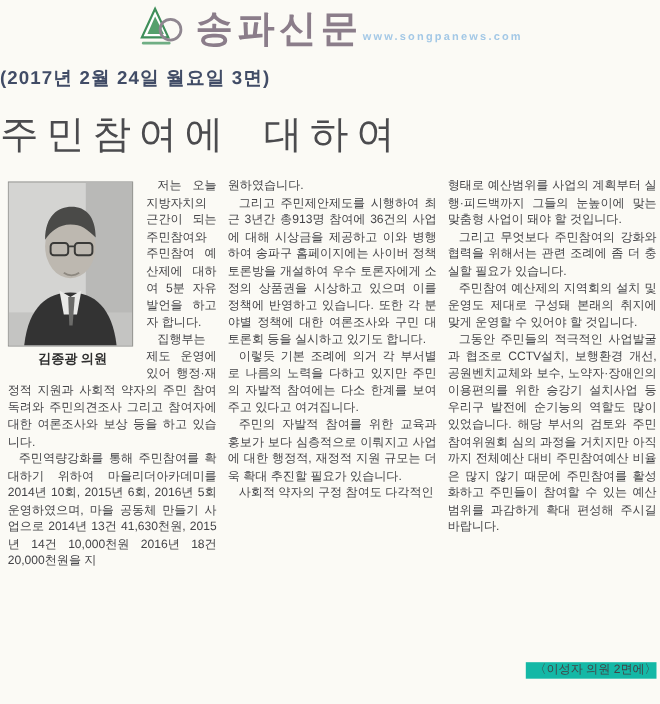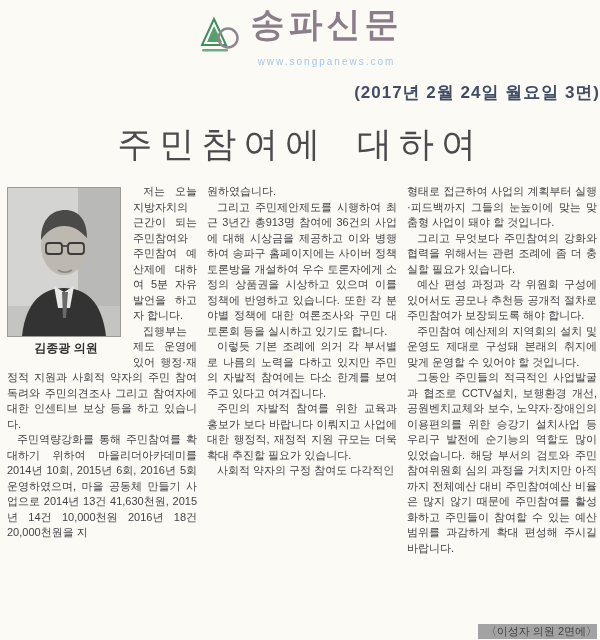--- a/index.html
+++ b/index.html
@@ -6,61 +6,61 @@
   body{
     width:600px;height:640px;overflow:hidden;
     background:#fbfaf5;
     font-family:"Liberation Sans","DejaVu Sans",sans-serif;
     color:#3c3c40;
   }
   
   .masthead{display:flex;justify-content:center;padding-top:7px;}
   .masthead-inner{display:flex;align-items:center;gap:7px;}
   .logo{width:46px;height:40px;flex:0 0 auto;margin-top:-2px;}
-  .title-block{display:flex;flex-direction:column;align-items:center;}
+  .title-block{display:flex;flex-direction:row;align-items:center;}
   .paper-title{
     font-size:34px;font-weight:bold;color:#8b7d8a;
     letter-spacing:4px;line-height:34px;
   }
   .paper-url{
     font-size:10px;color:#a3c8e6;letter-spacing:2px;margin-top:15px;
-    font-weight:normal;
+    font-weight:bold;
   }
   
   .dateline{
-    text-align:right;margin-top:14px;
+    text-align:left;margin-top:14px;
     font-size:17px;font-weight:bold;color:#414c66;letter-spacing:1px;
   }
   
   .headline{
-    text-align:center;margin-top:21px;
+    text-align:left;margin-top:21px;
     font-family:"Liberation Serif","DejaVu Serif",serif;
     font-size:35px;font-weight:500;color:#4b4b4e;
     letter-spacing:7px;word-spacing:14px;line-height:40px;
   }
   
   .article{
     display:flex;gap:10px;padding:0 7px;margin-top:19px;
     height:456px;overflow:hidden;
   }
   .col{
     width:190px;flex:0 0 190px;
     text-align:justify;font-size:11px;line-height:15.5px;color:#434347;
     overflow:hidden;position:relative;
   }
   .col p{margin:0;text-indent:10px;}
   .col p.cont{text-indent:0;}
   
-  .photo-wrap{float:left;width:118px;margin:3px 8px 1px 0;text-align:center;}
+  .photo-wrap{float:left;width:118px;margin:3px 8px 1px 0;text-align:center;font-family:Liberation Serif, serif;}
   .photo{display:block;width:112px;height:148px;border:1px solid #9a9a96;background:#cfcfcf;}
   .photo-caption{font-weight:bold;font-size:12px;margin-top:4px;color:#2e2e2e;text-indent:0;}
   
   .byline{
     position:absolute;right:0;bottom:1px;
-    background:#a3a3a3;padding-left:8px;
+    background:#14b8a6;padding-left:8px;
     font-size:11px;color:#434347;
   }
 </style>
 </head>
 <body>
 
 <div class="masthead">
   <div class="masthead-inner">
     <svg class="logo" viewBox="0 0 46 40" aria-hidden="true">
       <polygon points="16,3 4,29 28,29" fill="#ffffff" stroke="#3f8f5a" stroke-width="2"></polygon>
@@ -93,34 +93,33 @@
         <ellipse cx="56" cy="58" rx="23" ry="29" fill="#bdb8b0"></ellipse>
         <path d="M33,52 C33,30 45,22 57,22 C70,22 79,31 79,50 C71,42 66,38 56,38 C46,38 38,44 33,52 Z" fill="#4a4a48"></path>
         <rect x="38" y="55" width="16" height="11" rx="3" fill="none" stroke="#3a3a38" stroke-width="1.8"></rect>
         <rect x="60" y="55" width="16" height="11" rx="3" fill="none" stroke="#3a3a38" stroke-width="1.8"></rect>
         <line x1="54" y1="58" x2="60" y2="58" stroke="#3a3a38" stroke-width="1.6"></line>
         <path d="M50,82 C54,85 60,85 64,82" fill="none" stroke="#8d8880" stroke-width="1.6"></path>
       </svg>
       <div class="photo-caption">김종광 의원</div>
     </div>
     <p>저는 오늘 지방자치의 근간이 되는 주민참여와 주민참여 예산제에 대하여 5분 자유발언을 하고자 합니다.</p>
-    <p>집행부는 제도 운영에 있어 행정·재정적 지원과 사회적 약자의 주민 참여 독려와 주민의견조사 그리고 참여자에 대한 인센티브 보상 등을 하고 있습니다.</p>
+    <p>집행부는 제도 운영에 있어 행정·재정적 지원과 사회적 약자의 주민 참여 독려와 주민의견조사 그리고 참여자에 대한 여론조사와 보상 등을 하고 있습니다.</p>
     <p>주민역량강화를 통해 주민참여를 확대하기 위하여 마을리더아카데미를 2014년 10회, 2015년 6회, 2016년 5회 운영하였으며, 마을 공동체 만들기 사업으로 2014년 13건 41,630천원, 2015년 14건 10,000천원 2016년 18건 20,000천원을 지</p>
   </div>
 
   <div class="col">
     <p class="cont">원하였습니다.</p>
     <p>그리고 주민제안제도를 시행하여 최근 3년간 총913명 참여에 36건의 사업에 대해 시상금을 제공하고 이와 병행하여 송파구 홈페이지에는 사이버 정책 토론방을 개설하여 우수 토론자에게 소정의 상품권을 시상하고 있으며 이를 정책에 반영하고 있습니다. 또한 각 분야별 정책에 대한 여론조사와 구민 대토론회 등을 실시하고 있기도 합니다.</p>
     <p>이렇듯 기본 조례에 의거 각 부서별로 나름의 노력을 다하고 있지만 주민의 자발적 참여에는 다소 한계를 보여주고 있다고 여겨집니다.</p>
-    <p>주민의 자발적 참여를 위한 교육과 홍보가 보다 바랍니다 이뤄지고 사업에 대한 행정적, 재정적 지원 규모는 더욱 확대 추진할 필요가 있습니다.</p>
+    <p>주민의 자발적 참여를 위한 교육과 홍보가 보다 심층적으로 이뤄지고 사업에 대한 행정적, 재정적 지원 규모는 더욱 확대 추진할 필요가 있습니다.</p>
     <p>사회적 약자의 구정 참여도 다각적인</p>
   </div>
 
   <div class="col">
-    <p class="cont">형태로 접근하여 사업의 계획부터 실행·피드백까지 그들의 눈높이에 맞는 맞춤형 사업이 돼야 할 것입니다.</p>
+    <p class="cont">형태로 예산범위를 사업의 계획부터 실행·피드백까지 그들의 눈높이에 맞는 맞춤형 사업이 돼야 할 것입니다.</p>
     <p>그리고 무엇보다 주민참여의 강화와 협력을 위해서는 관련 조례에 좀 더 충실할 필요가 있습니다.</p>
-    <p>예산 편성 과정과 각 위원회 구성에 있어서도 공모나 추천등 공개적 절차로 주민참여가 보장되도록 해야 합니다.</p>
     <p>주민참여 예산제의 지역회의 설치 및 운영도 제대로 구성돼 본래의 취지에 맞게 운영할 수 있어야 할 것입니다.</p>
     <p>그동안 주민들의 적극적인 사업발굴과 협조로 CCTV설치, 보행환경 개선, 공원벤치교체와 보수, 노약자·장애인의 이용편의를 위한 승강기 설치사업 등 우리구 발전에 순기능의 역할도 많이 있었습니다. 해당 부서의 검토와 주민참여위원회 심의 과정을 거치지만 아직까지 전체예산 대비 주민참여예산 비율은 많지 않기 때문에 주민참여를 활성화하고 주민들이 참여할 수 있는 예산범위를 과감하게 확대 편성해 주시길 바랍니다.</p>
     <div class="byline">〈이성자 의원 2면에〉</div>
   </div>
 
 </div>
 
 </body></html>

